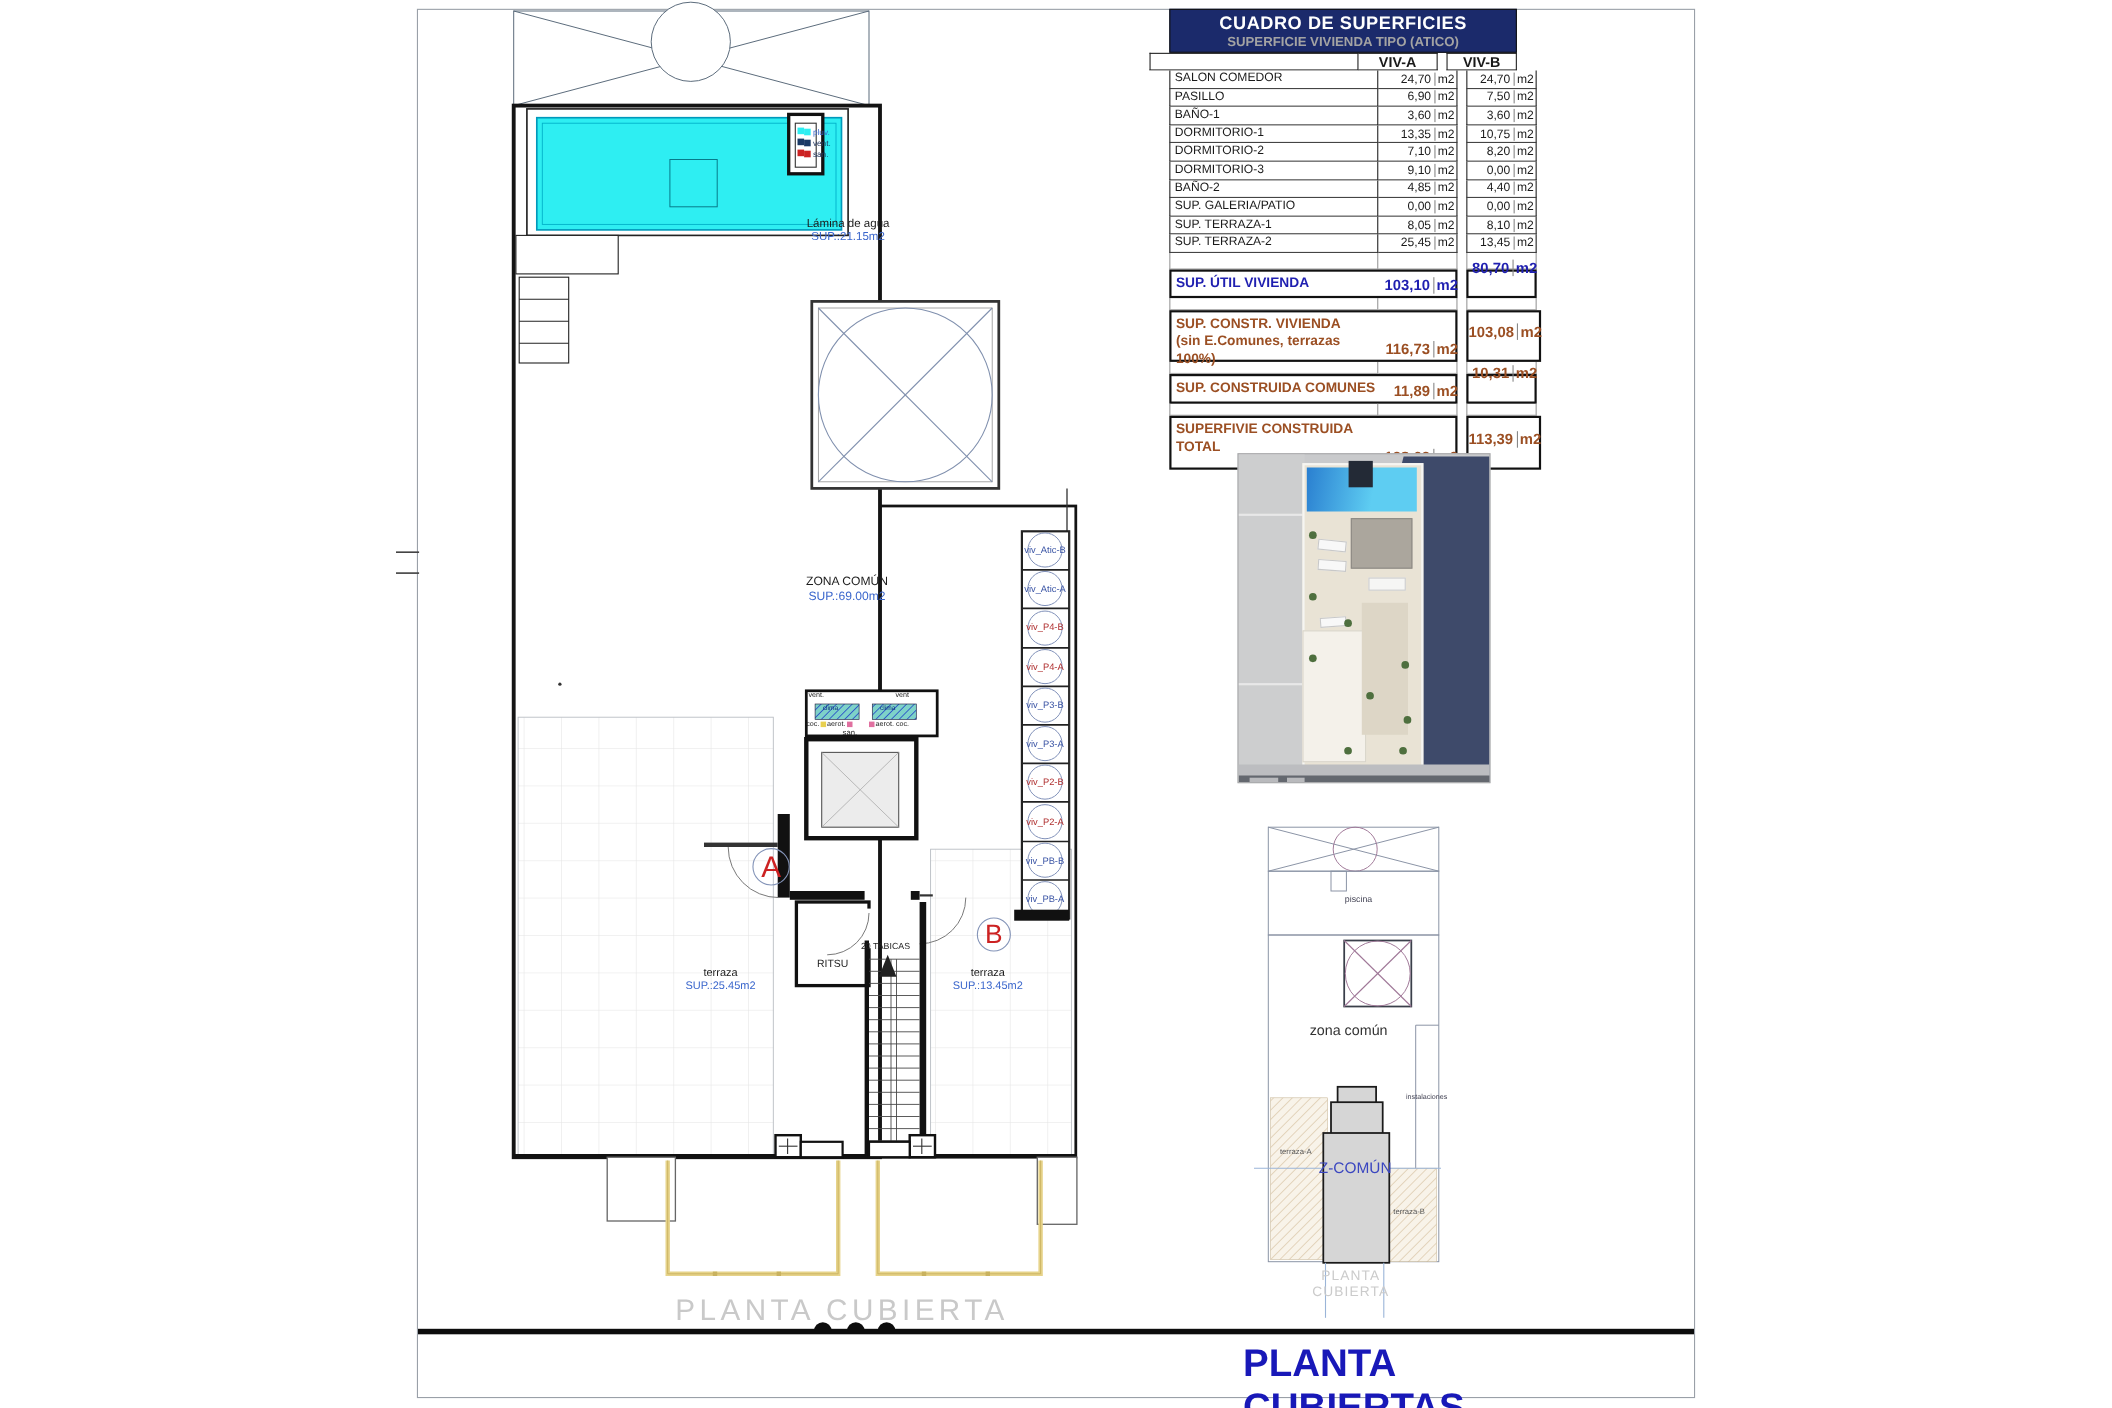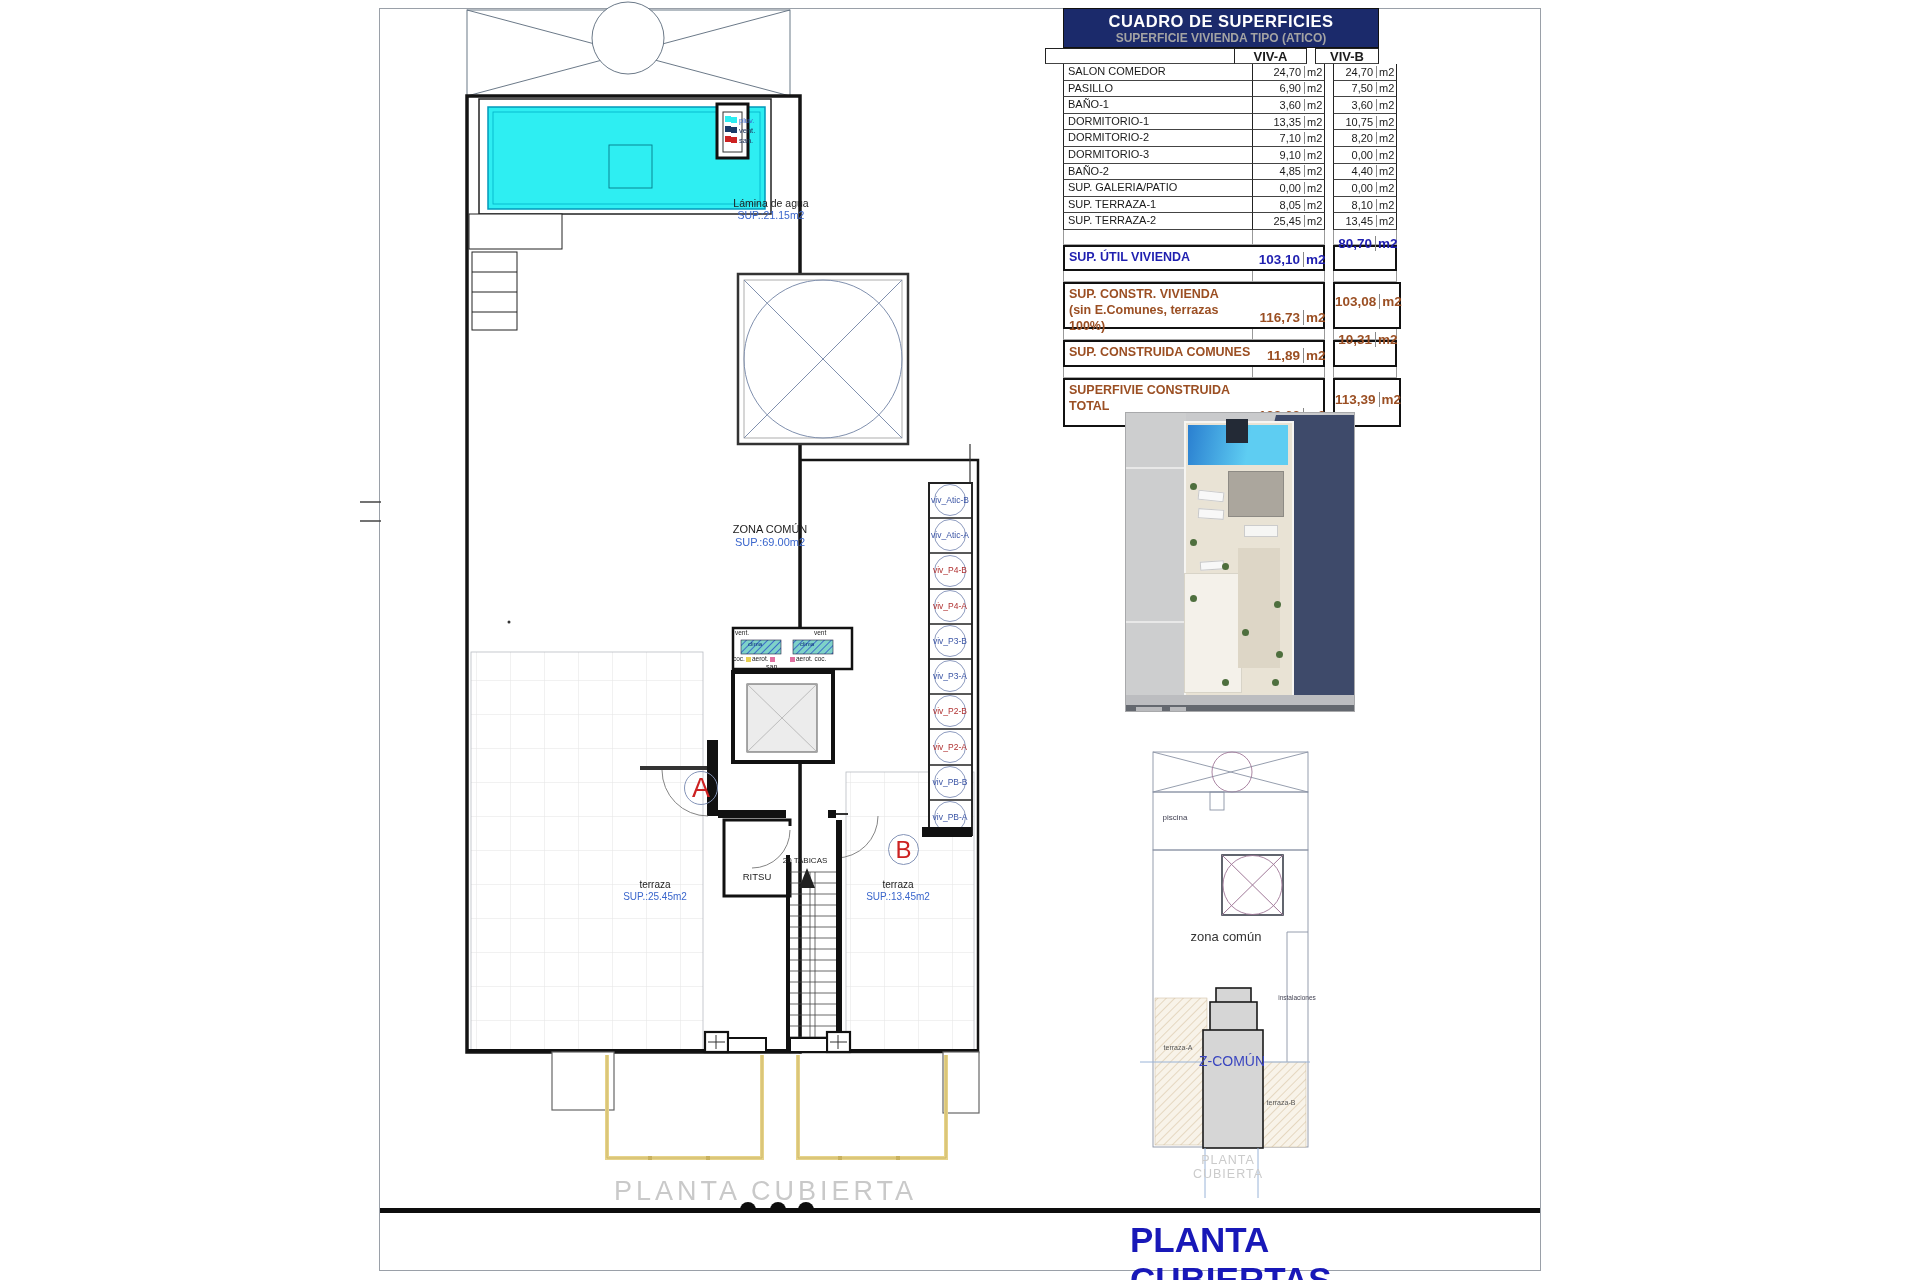--- a/index.html
+++ b/index.html
@@ -602,21 +602,21 @@
     <div class="r" style="left:148px;top:188px;width:7px;height:7px;border-radius:50%;background:#4e6f3e;"></div>
     <div class="r" style="left:150px;top:238px;width:7px;height:7px;border-radius:50%;background:#4e6f3e;"></div>
     <div class="r" style="left:96px;top:266px;width:7px;height:7px;border-radius:50%;background:#4e6f3e;"></div>
     <div class="r" style="left:146px;top:266px;width:7px;height:7px;border-radius:50%;background:#4e6f3e;"></div>
     <div class="r" style="left:0;top:282px;width:230px;height:18px;background:#bcbdc0;"></div>
     <div class="r" style="left:0;top:292px;width:230px;height:8px;background:#64686f;"></div>
     <div class="r" style="left:10px;top:294px;width:26px;height:4px;background:#b9babd;"></div>
     <div class="r" style="left:44px;top:294px;width:16px;height:4px;background:#b9babd;"></div>
   </div>
 
-  <div class="lbl abs" style="left:1135px;top:813px;width:80px;font-size:8px;color:#445;">piscina</div>
+  <div class="lbl abs" style="left:1195px;top:813px;width:80px;font-size:8px;color:#445;">piscina</div>
   <div class="lbl abs" style="left:1166px;top:930px;width:120px;font-size:13px;color:#333;">zona común</div>
   <div class="lbl abs" style="left:1272px;top:994px;width:50px;font-size:6.5px;color:#445;">instalaciones</div>
   <div class="lbl abs" style="left:1150px;top:1044px;width:56px;font-size:7px;color:#555;">terraza-A</div>
   <div class="lbl abs" style="left:1253px;top:1099px;width:56px;font-size:7px;color:#555;">terraza-B</div>
   <div class="lbl abs" style="left:1198px;top:1053px;width:68px;font-size:14px;color:#3a46c0;">Z-COMÚN</div>
   <div class="lbl abs" style="left:1168px;top:1153px;width:120px;font-size:12.5px;color:#cbcbcb;letter-spacing:1px;">PLANTA CUBIERTA</div>
 
 </div>
 
 </body></html>

